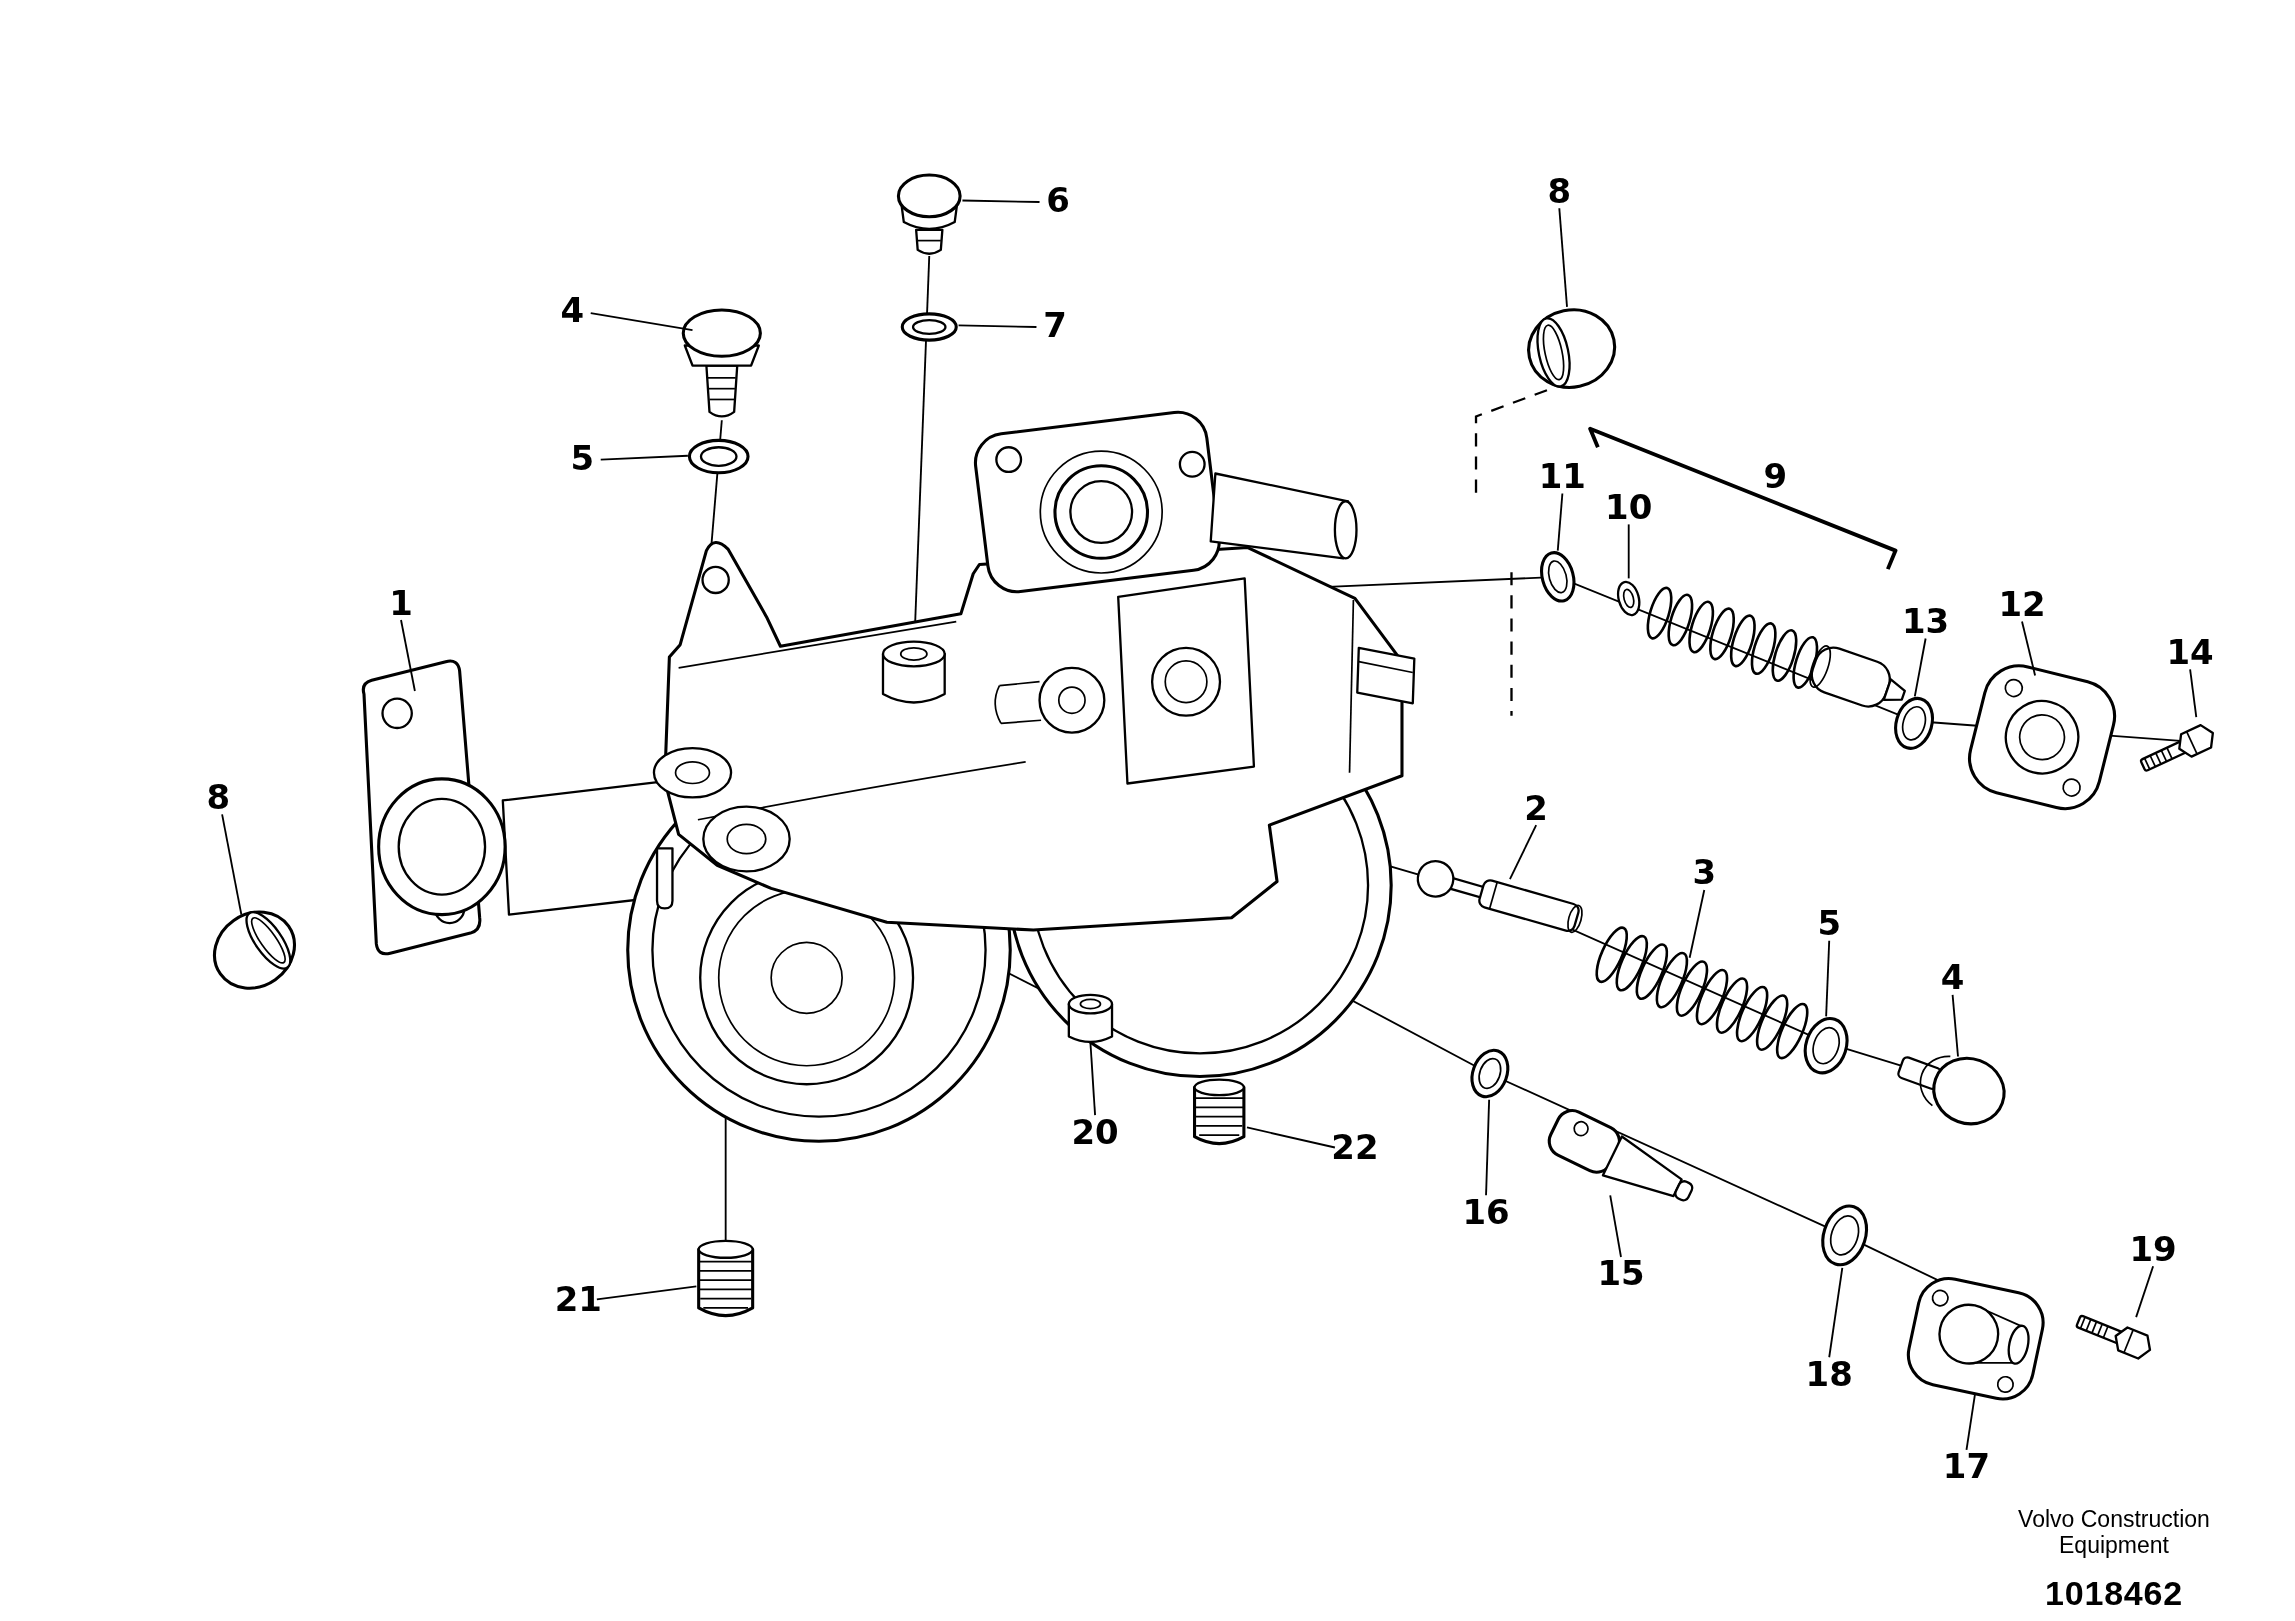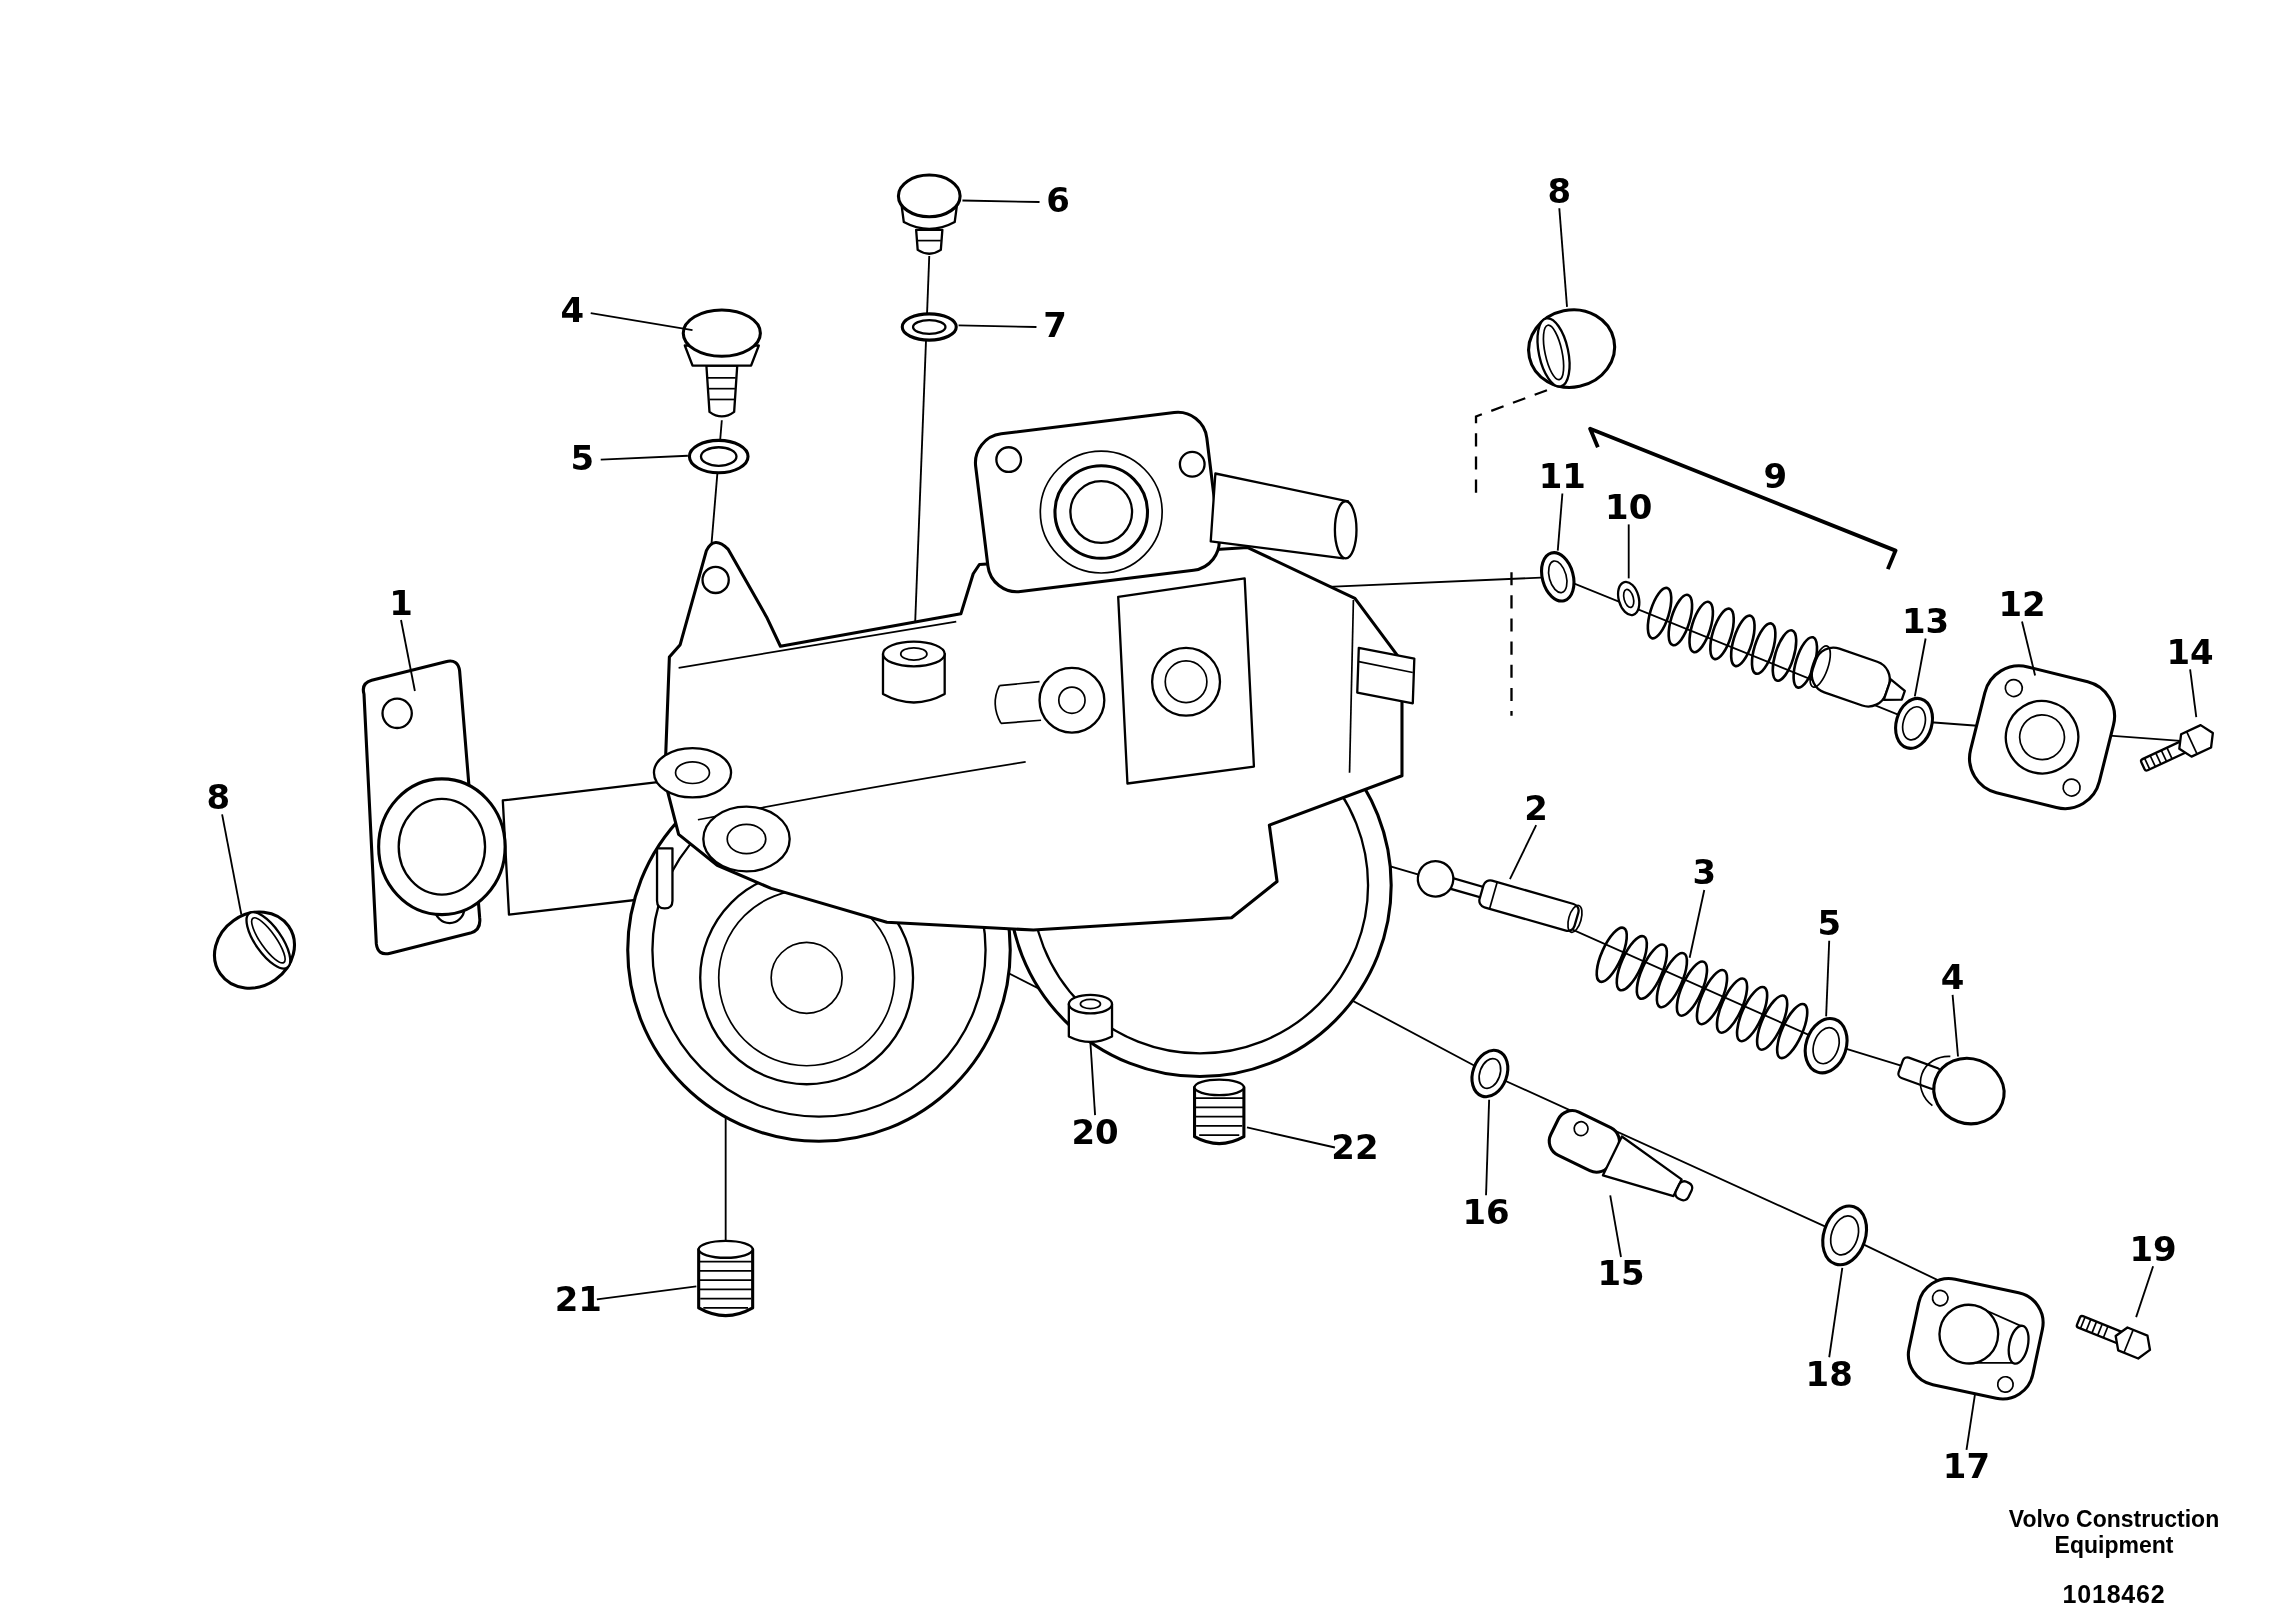--- a/index.html
+++ b/index.html
@@ -12,22 +12,22 @@
   .s3n{fill:none;stroke:#000;stroke-width:3;}
   .s2{fill:none;stroke:#000;stroke-width:2.2;}
   .ln{fill:none;stroke:#000;stroke-width:2.4;}
   .coil{fill:none;stroke:#000;stroke-width:3.4;}
   .dash{fill:none;stroke:#000;stroke-width:3;stroke-dasharray:17 13;}
   .callout{font:bold 44px "DejaVu Sans",sans-serif;fill:#000;text-anchor:middle;}
   .leader{stroke:#000;stroke-width:2.4;}
   .bracket{fill:none;stroke:#000;stroke-width:5;stroke-linejoin:round;}
   
   .footer{position:absolute;left:1975px;top:1506px;width:278px;text-align:center;color:#000;}
-  .footer .brand{font-size:23px;font-weight:bold;line-height:1.15;}
-  .footer .fig-num{font-size:25px;font-weight:bold;letter-spacing:0.8px;margin-top:21px;}
+  .footer .brand{font-size:23px;font-weight:normal;line-height:1.15;}
+  .footer .fig-num{font-size:34px;font-weight:bold;letter-spacing:0.8px;margin-top:15px;}
 </style>
 </head>
 <body style="background: rgb(255, 255, 255);">
 
 <div id="stage">
 
 <svg id="diagram" width="2295" height="1621" viewBox="0 0 2976 2102" xmlns="http://www.w3.org/2000/svg">
 
   <g>
     <path class="ln" d="M936,545 L898,1000"></path>

